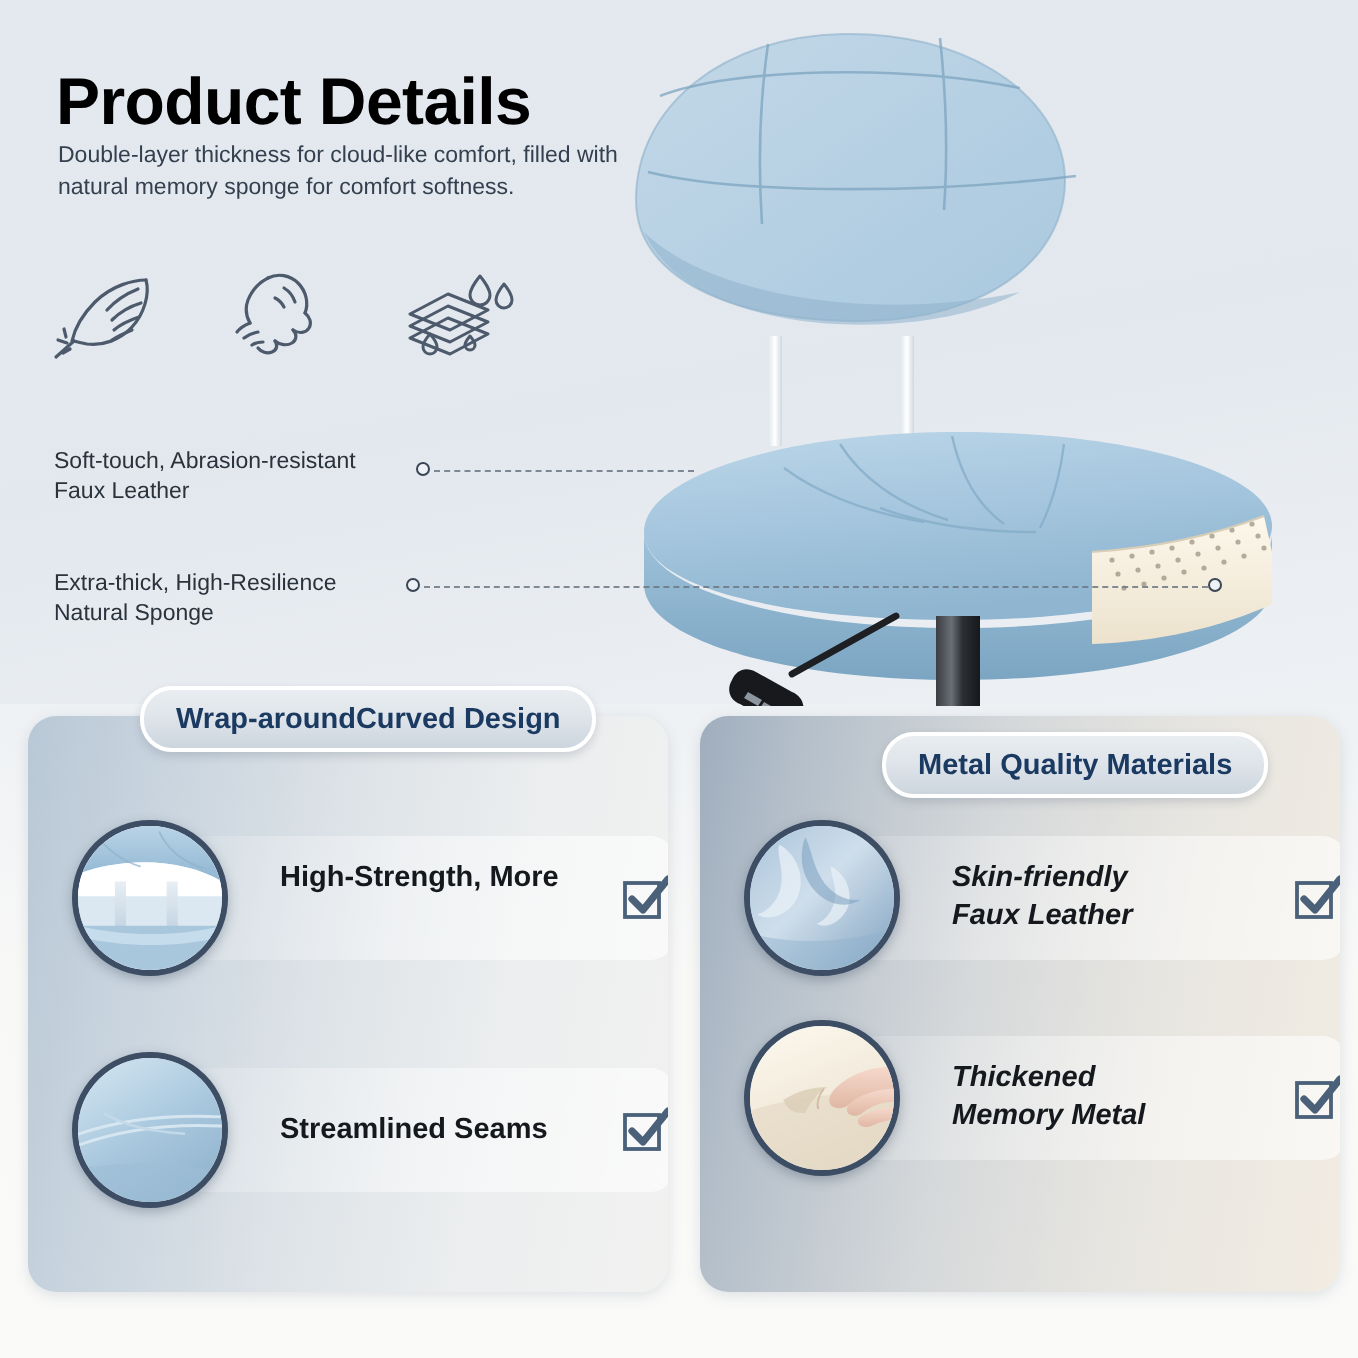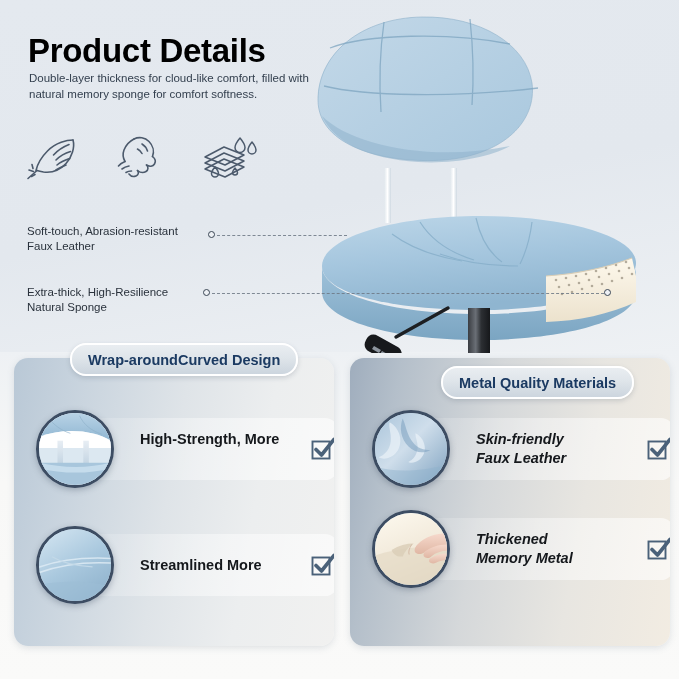--- a/index.html
+++ b/index.html
@@ -339,21 +339,21 @@
           </defs>
           <rect width="78" height="78" fill="url(#sd1)"></rect>
           <g fill="none" stroke="#dbe9f3" stroke-width="1.6" opacity=".9">
             <path d="M-2 42c22-8 48-12 82-10"></path>
             <path d="M-2 48c24-9 50-13 82-11"></path>
           </g>
           <path d="M14 30c10 6 26 10 44 11" fill="none" stroke="#c3d9e8" stroke-width="1.4"></path>
           <path d="M0 60c26-4 52-4 78 2v16H0z" fill="#9dbed6" opacity=".55"></path>
         </svg>
       </div>
-      <div class="flabel one">Streamlined More</div>
+      <div class="flabel one">Streamlined Seams</div>
       <div class="check" style="left:282px;">
         <svg width="26" height="26" viewBox="0 0 26 26">
           <rect x="2.5" y="5.5" width="17" height="17" fill="none" stroke="#4a6179" stroke-width="1.9"></rect>
           <path d="M6 13.5 11.5 19 24 3.5" fill="none" stroke="#4a6179" stroke-width="3.6" stroke-linecap="round" stroke-linejoin="round"></path>
         </svg>
       </div>
     </div>
 
   </div>
 

